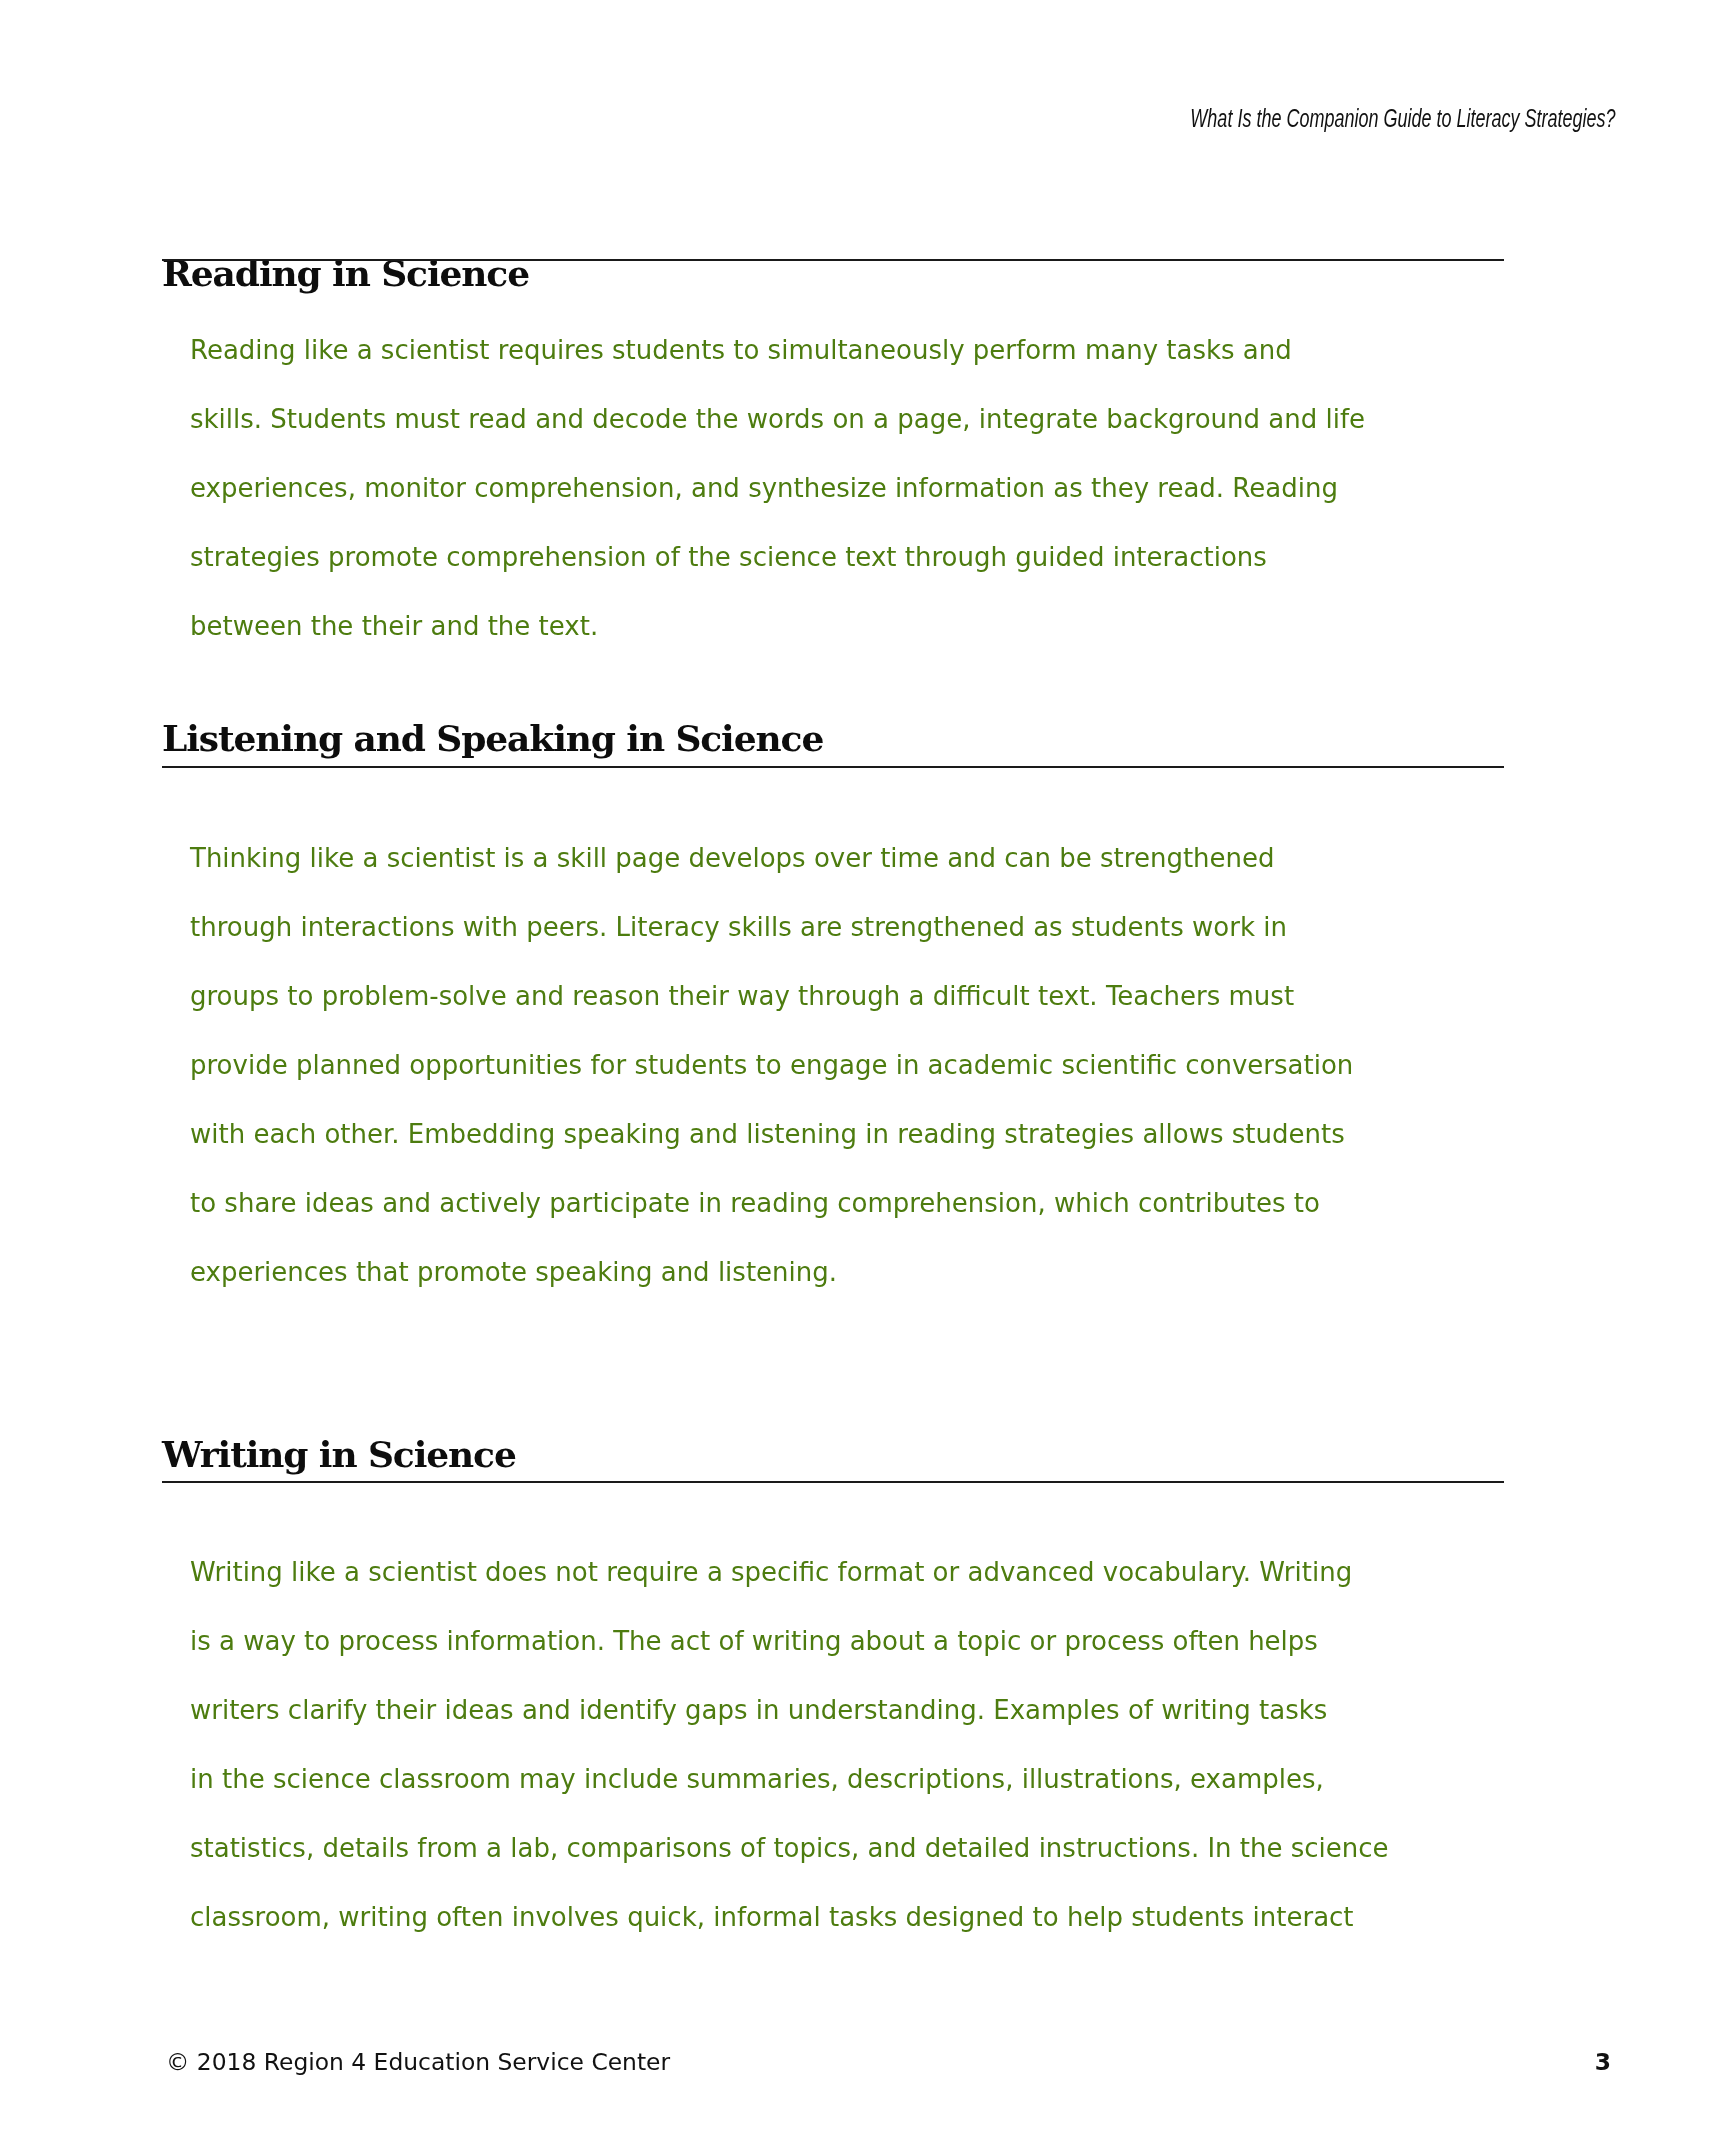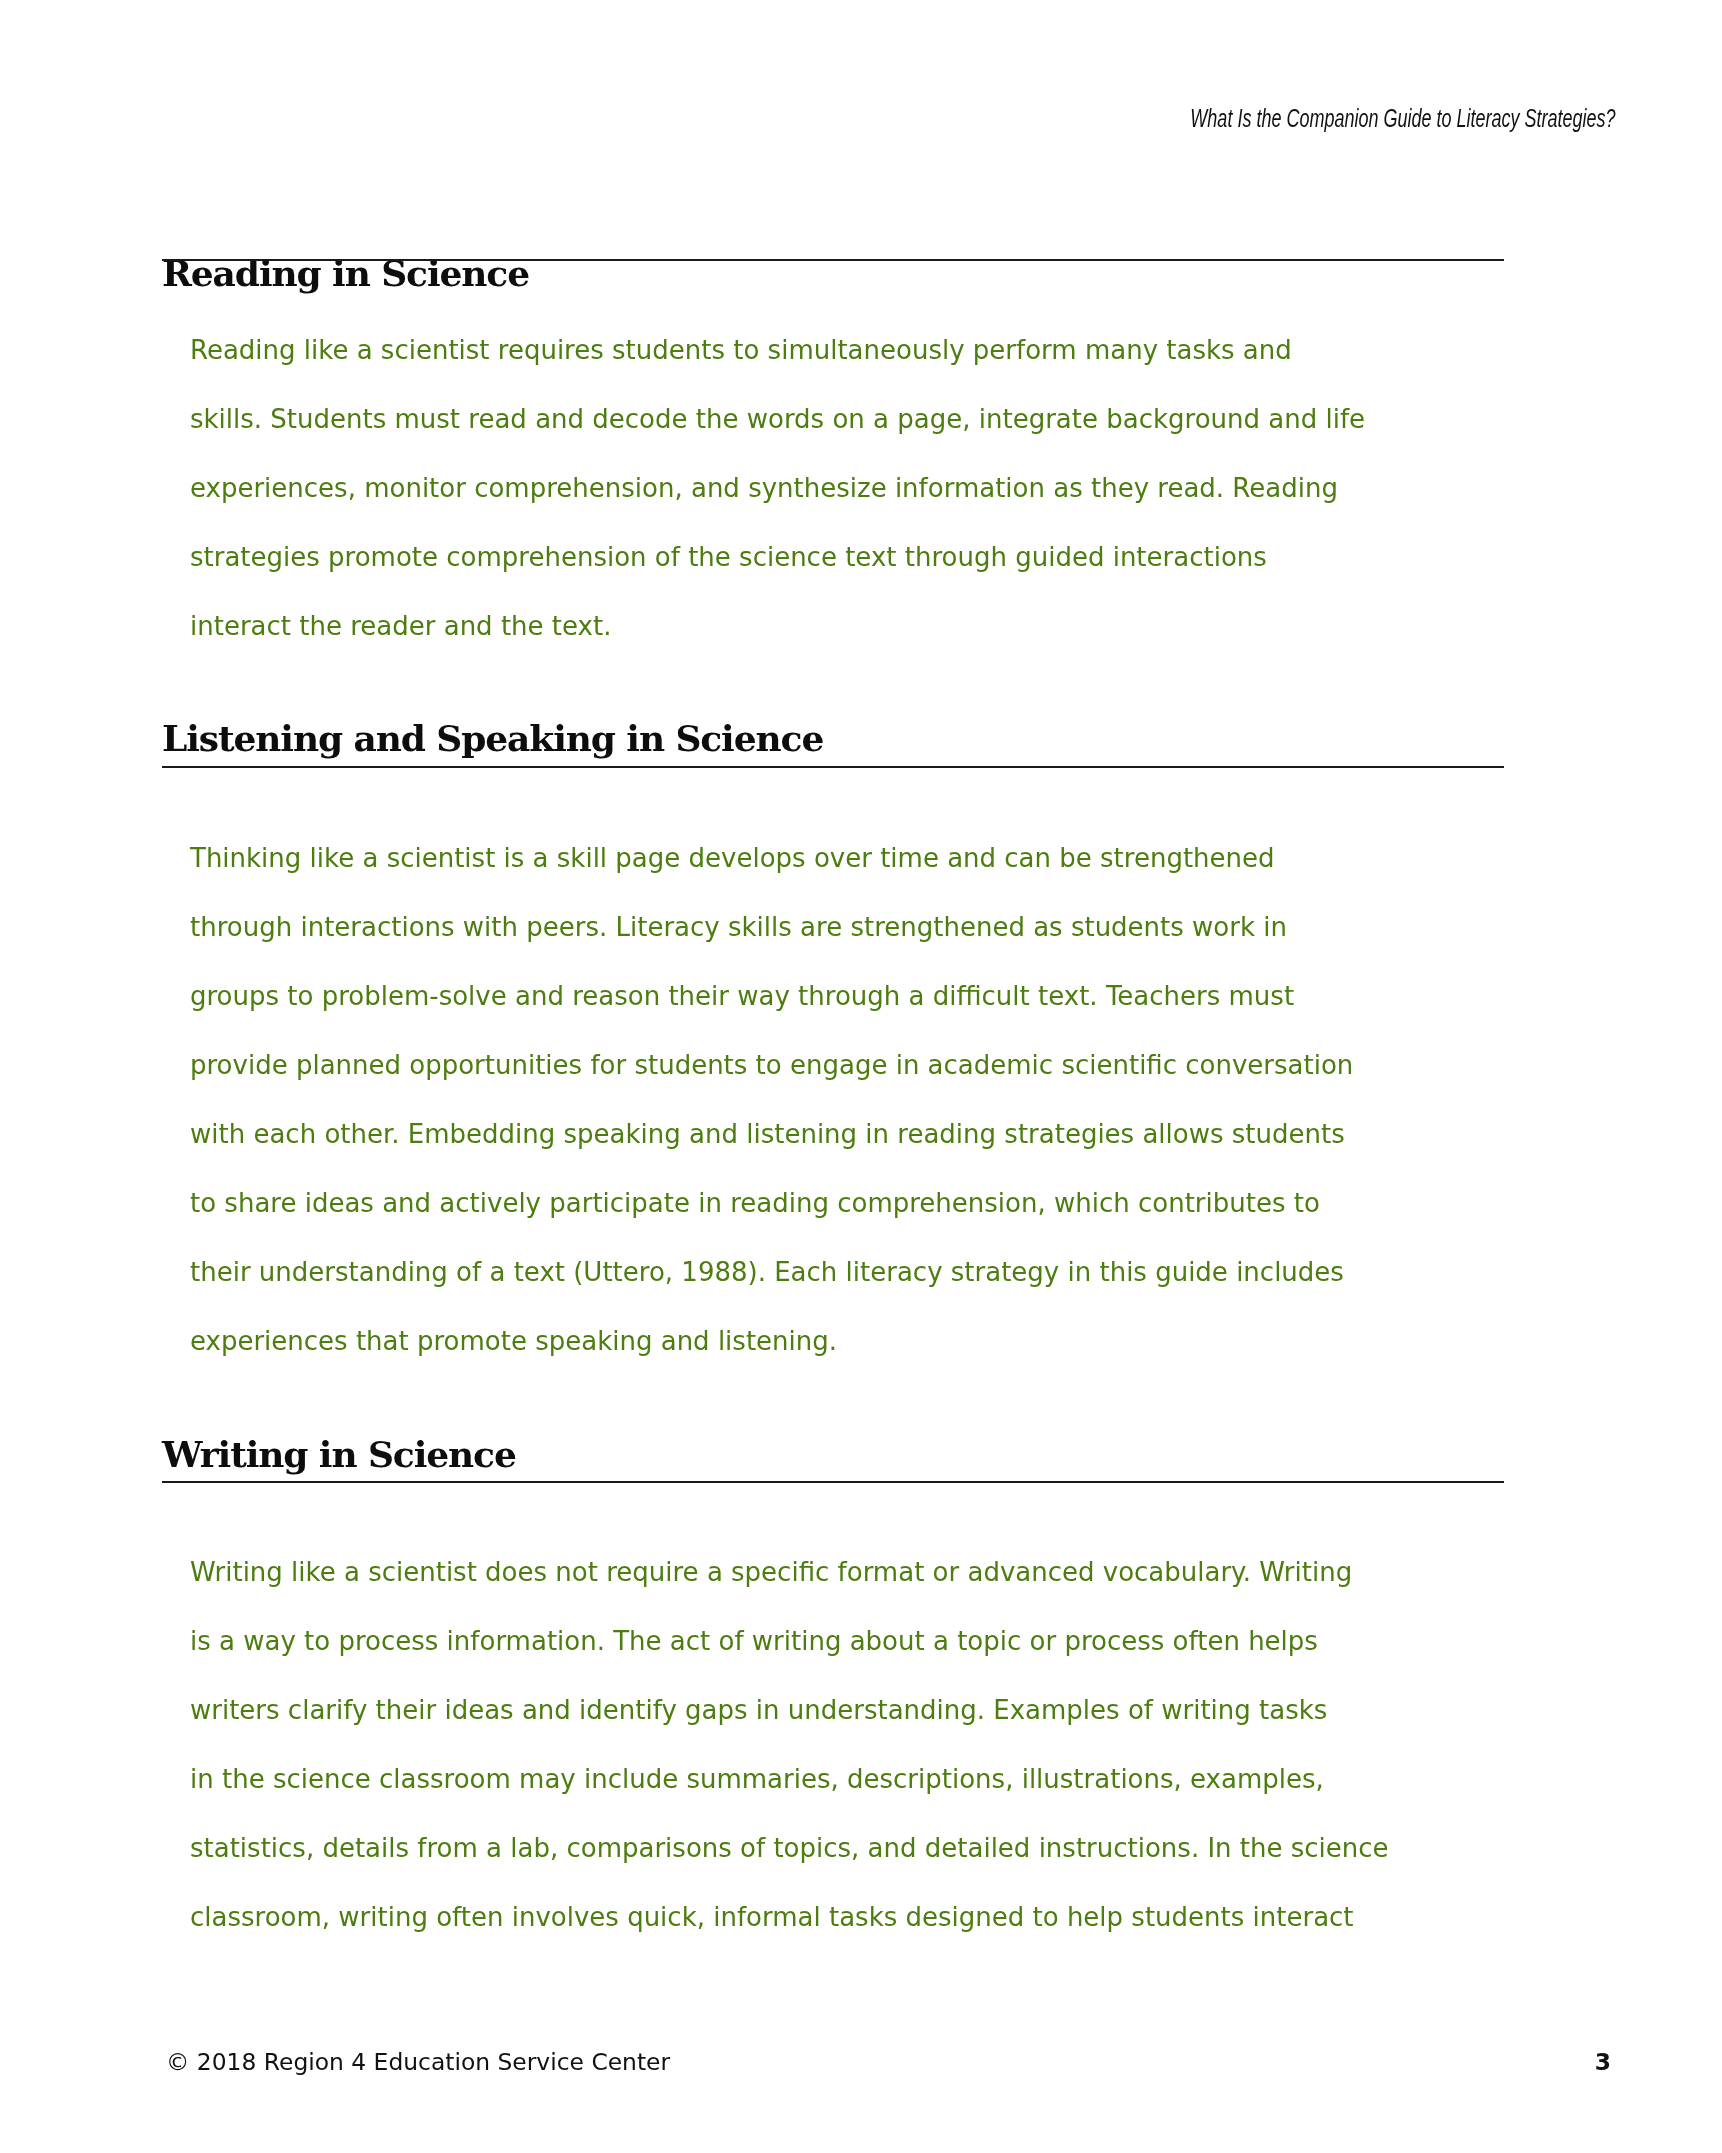--- a/index.html
+++ b/index.html
@@ -89,33 +89,32 @@
 
 <div class="running-header">What Is the Companion Guide to Literacy Strategies?</div>
 
 <h2 class="section-heading" style="top:208px;margin-top:44px;">Reading in Science</h2>
 <div class="heading-rule" style="top:259px;"></div>
 <p class="paragraph" style="top:316px;">
   <span class="line">Reading like a scientist requires students to simultaneously perform many tasks and</span>
   <span class="line">skills. Students must read and decode the words on a page, integrate background and life</span>
   <span class="line">experiences, monitor comprehension, and synthesize information as they read. Reading</span>
   <span class="line">strategies promote comprehension of the science text through guided interactions</span>
-  <span class="line">interact the reader and the text.</span>
+  <span class="line">between the their and the text.</span>
 </p>
 
 <h2 class="section-heading" style="top:717px;">Listening and Speaking in Science</h2>
 <div class="heading-rule" style="top:766px;"></div>
 <p class="paragraph" style="top:824px;">
   <span class="line">Thinking like a scientist is a skill page develops over time and can be strengthened</span>
   <span class="line">through interactions with peers. Literacy skills are strengthened as students work in</span>
   <span class="line">groups to problem-solve and reason their way through a difficult text. Teachers must</span>
   <span class="line">provide planned opportunities for students to engage in academic scientific conversation</span>
   <span class="line">with each other. Embedding speaking and listening in reading strategies allows students</span>
   <span class="line">to share ideas and actively participate in reading comprehension, which contributes to</span>
-  <span class="line">their understanding of a text (Uttero, 1988). Each literacy strategy in this guide includes</span>
   <span class="line">experiences that promote speaking and listening.</span>
 </p>
 
 <h2 class="section-heading" style="top:1433px;">Writing in Science</h2>
 <div class="heading-rule" style="top:1481px;"></div>
 <p class="paragraph" style="top:1538px;">
   <span class="line">Writing like a scientist does not require a specific format or advanced vocabulary. Writing</span>
   <span class="line">is a way to process information. The act of writing about a topic or process often helps</span>
   <span class="line">writers clarify their ideas and identify gaps in understanding. Examples of writing tasks</span>
   <span class="line">in the science classroom may include summaries, descriptions, illustrations, examples,</span>

